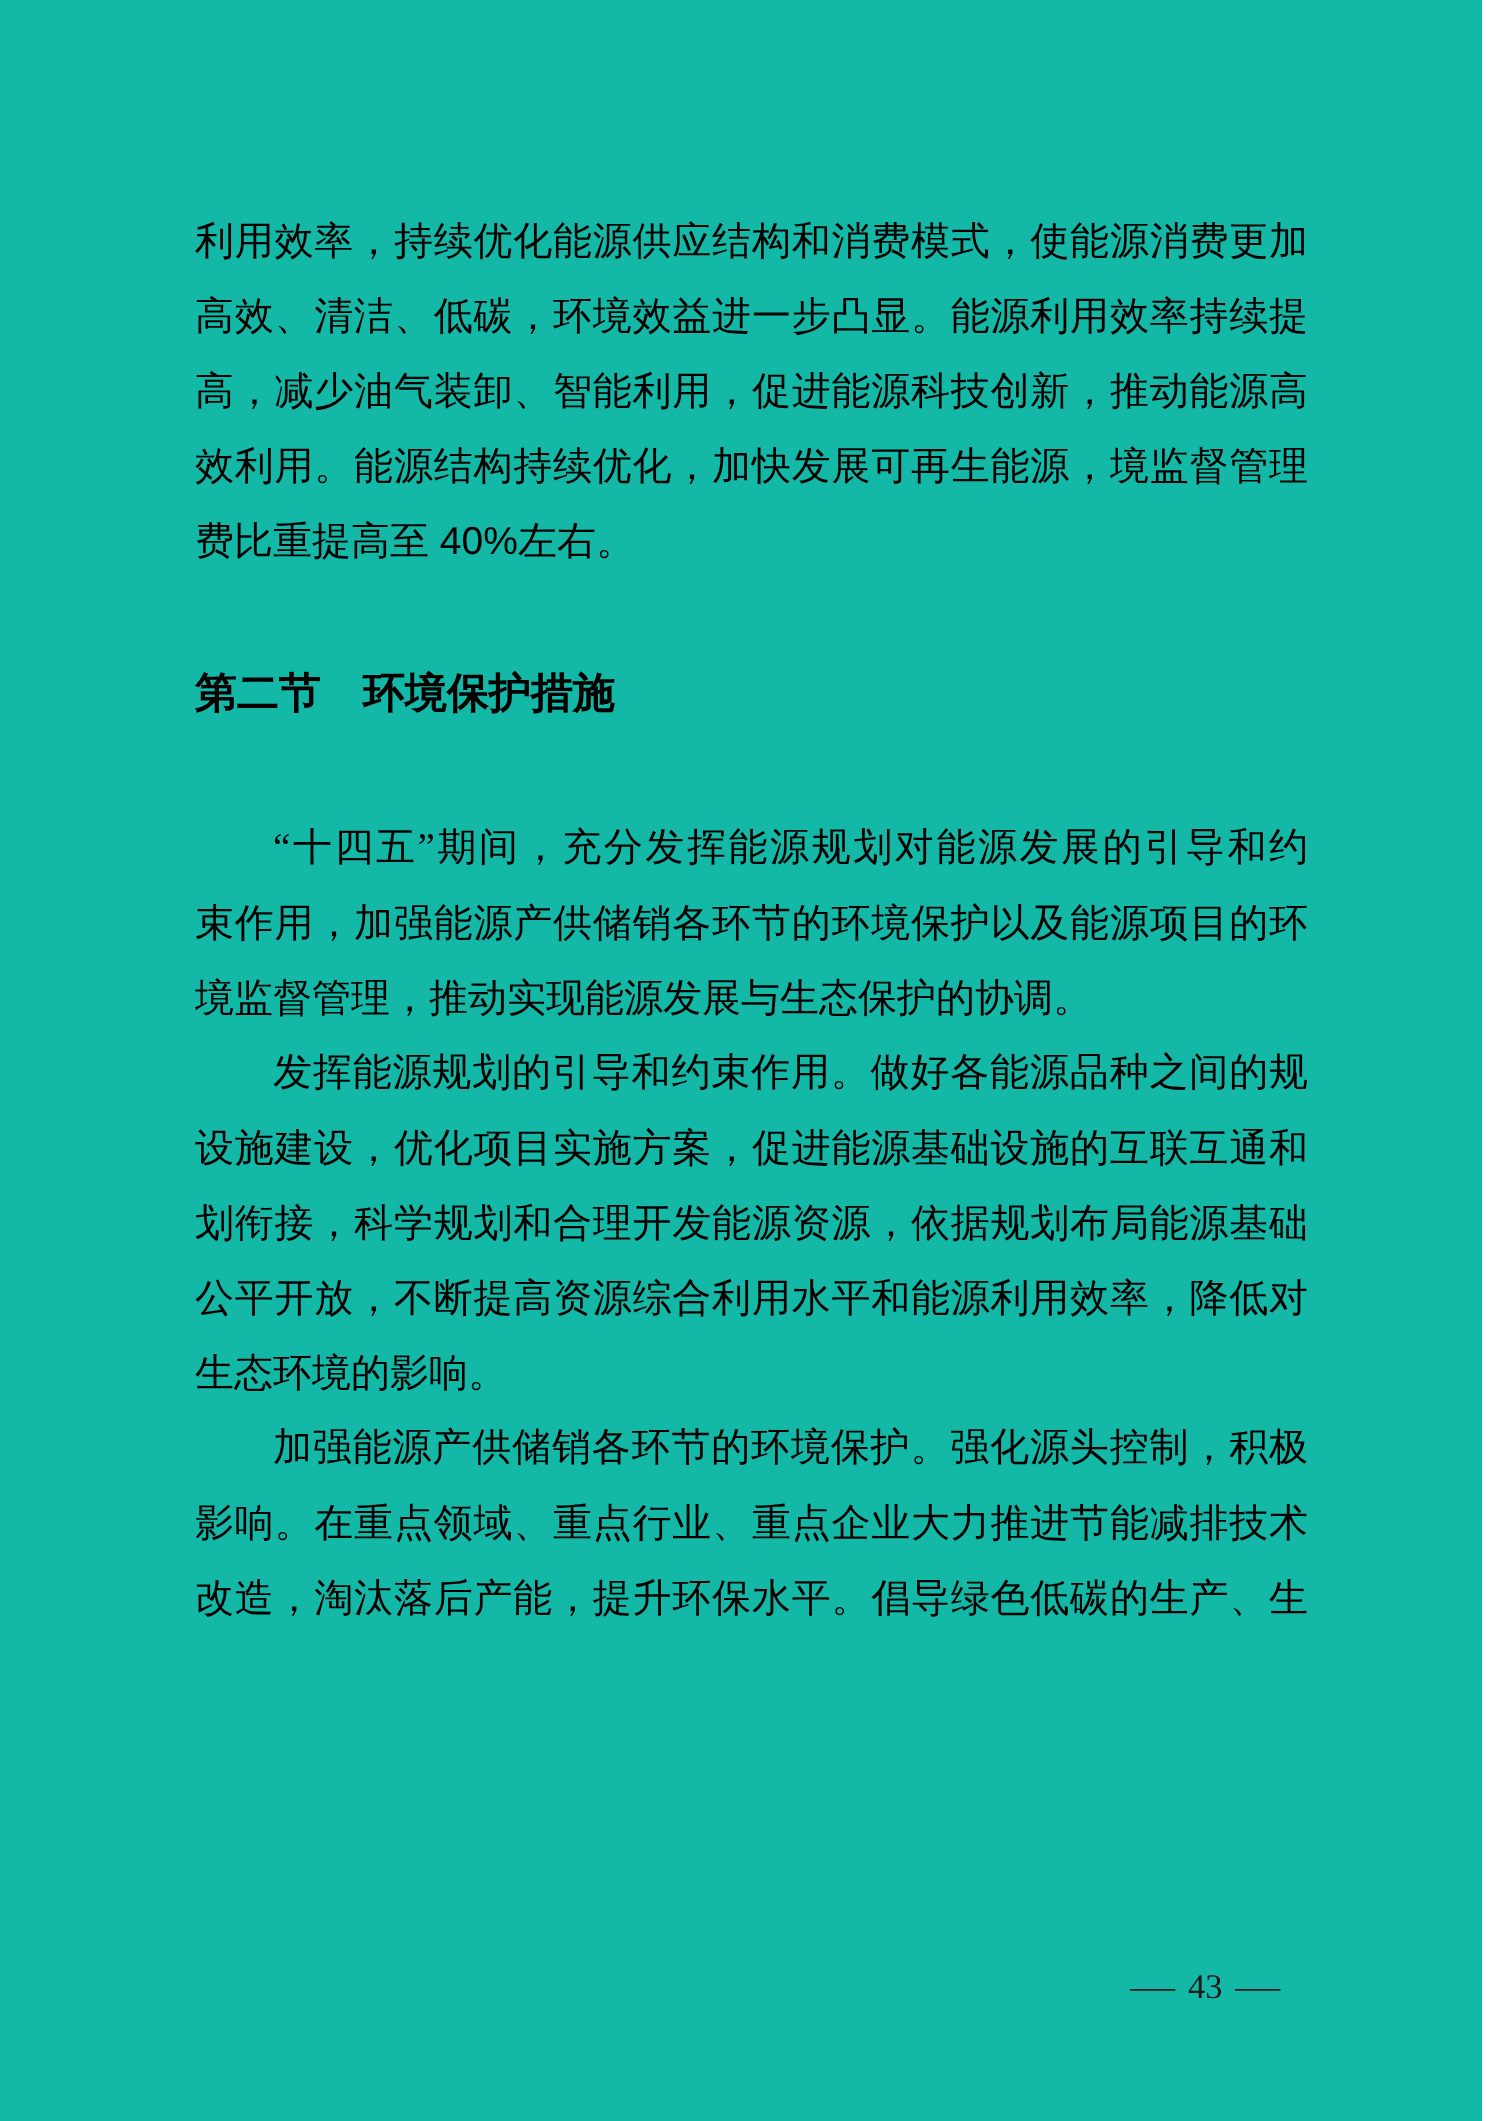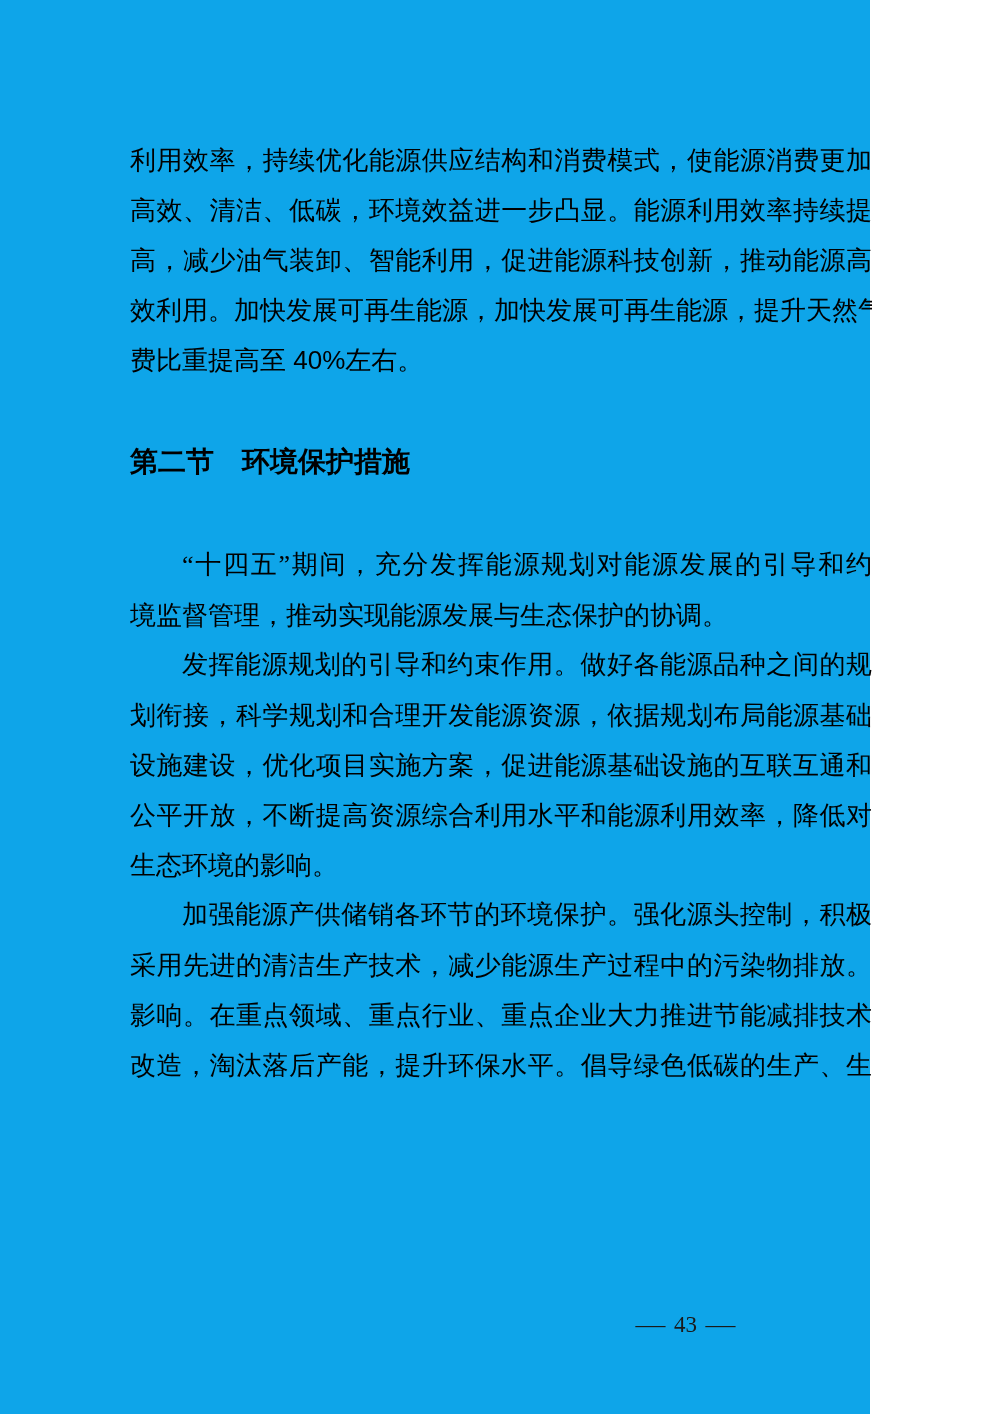--- a/index.html
+++ b/index.html
@@ -5,23 +5,23 @@
   html, body {
     margin: 0;
     padding: 0;
     width: 1000px;
     height: 1414px;
     background: #ffffff;
     overflow: hidden;
   }
   .sheet {
     position: relative;
-    width: 870px;
+    width: 988px;
     height: 1414px;
-    background: #0ea5e9;
+    background: #14b8a6;
     color: #000000;
     font-family: "Liberation Sans", sans-serif;
   }
   .content {
     position: absolute;
     left: 130px;
     top: 135px;
     width: 742px;
   }
   .para {
@@ -76,42 +76,42 @@
 </head>
 <body>
 
 <div class="sheet">
   <div class="content">
 
     <div class="para">
       <div class="line">利用效率，持续优化能源供应结构和消费模式，使能源消费更加</div>
       <div class="line">高效、清洁、低碳，环境效益进一步凸显。能源利用效率持续提</div>
       <div class="line">高，减少油气装卸、智能利用，促进能源科技创新，推动能源高</div>
-      <div class="line">效利用。加快发展可再生能源，加快发展可再生能源，提升天然气</div>
+      <div class="line">效利用。能源结构持续优化，加快发展可再生能源，境监督管理</div>
       <div class="line end">费比重提高至 40%左右。</div>
     </div>
 
     <div class="heading">第二节　环境保护措施</div>
 
     <div class="para">
       <div class="line indent">“十四五”期间，充分发挥能源规划对能源发展的引导和约</div>
+      <div class="line">束作用，加强能源产供储销各环节的环境保护以及能源项目的环</div>
       <div class="line end">境监督管理，推动实现能源发展与生态保护的协调。</div>
     </div>
 
     <div class="para">
       <div class="line indent">发挥能源规划的引导和约束作用。做好各能源品种之间的规</div>
+      <div class="line">设施建设，优化项目实施方案，促进能源基础设施的互联互通和</div>
       <div class="line">划衔接，科学规划和合理开发能源资源，依据规划布局能源基础</div>
-      <div class="line">设施建设，优化项目实施方案，促进能源基础设施的互联互通和</div>
       <div class="line">公平开放，不断提高资源综合利用水平和能源利用效率，降低对</div>
       <div class="line end">生态环境的影响。</div>
     </div>
 
     <div class="para">
       <div class="line indent">加强能源产供储销各环节的环境保护。强化源头控制，积极</div>
-      <div class="line">采用先进的清洁生产技术，减少能源生产过程中的污染物排放。</div>
       <div class="line">影响。在重点领域、重点行业、重点企业大力推进节能减排技术</div>
       <div class="line">改造，淘汰落后产能，提升环保水平。倡导绿色低碳的生产、生</div>
     </div>
 
   </div>
 
   <div class="footer">
     <span class="dash">—</span>
     <span>43</span>
     <span class="dash">—</span>

